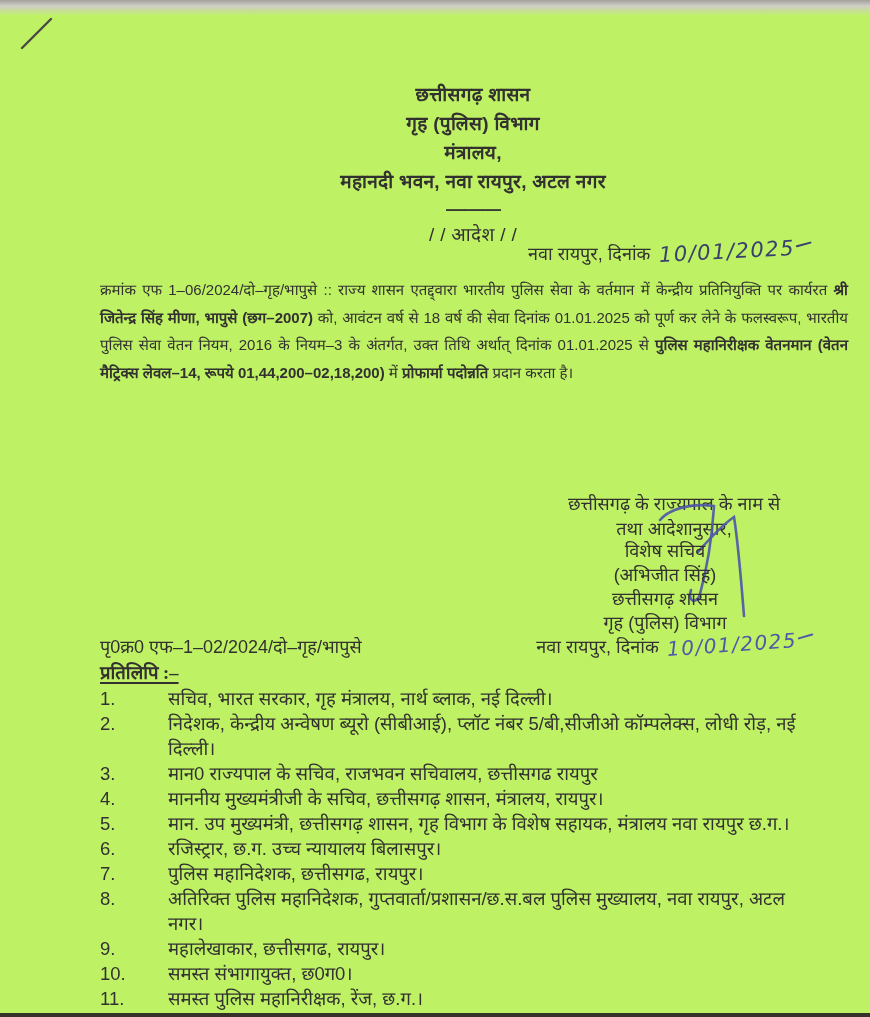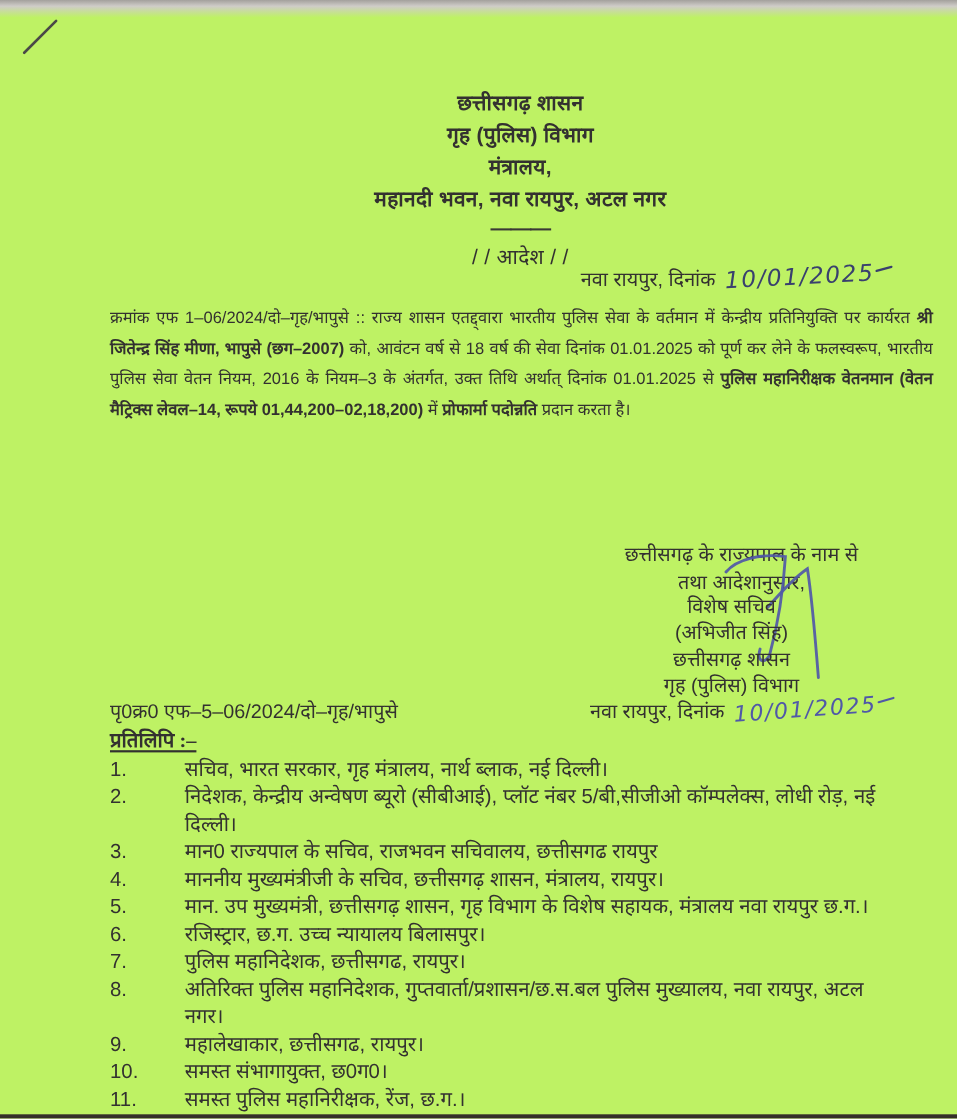--- a/index.html
+++ b/index.html
@@ -109,21 +109,21 @@
   </svg>
 
   <div class="signatory">
     <div>विशेष सचिव</div>
     <div>(अभिजीत सिंह)</div>
     <div>छत्तीसगढ़ शासन</div>
     <div>गृह (पुलिस) विभाग</div>
   </div>
 
   <div class="ref-row">
-    <span>पृ0क्र0 एफ–5–06/2024/दो–गृह/भापुसे</span>
+    <span>पृ0क्र0 एफ–1–02/2024/दो–गृह/भापुसे</span>
     <span>
       <span>नवा रायपुर, दिनांक</span><span class="hw hw-2">10/01/2025</span>
     </span>
   </div>
 
   <div class="copies-heading">प्रतिलिपि :–</div>
 
   <div class="copies-list" id="copies-list">
       <div class="copy-row">
         <span class="copy-num">1.</span>

